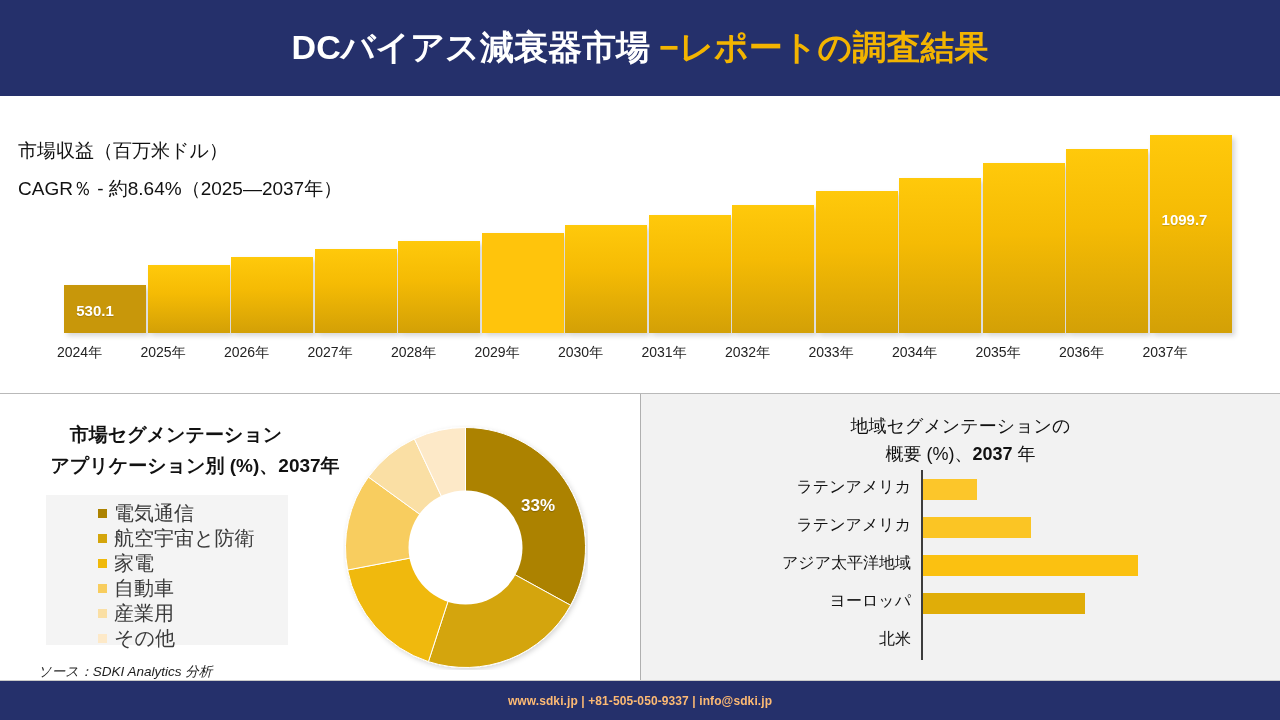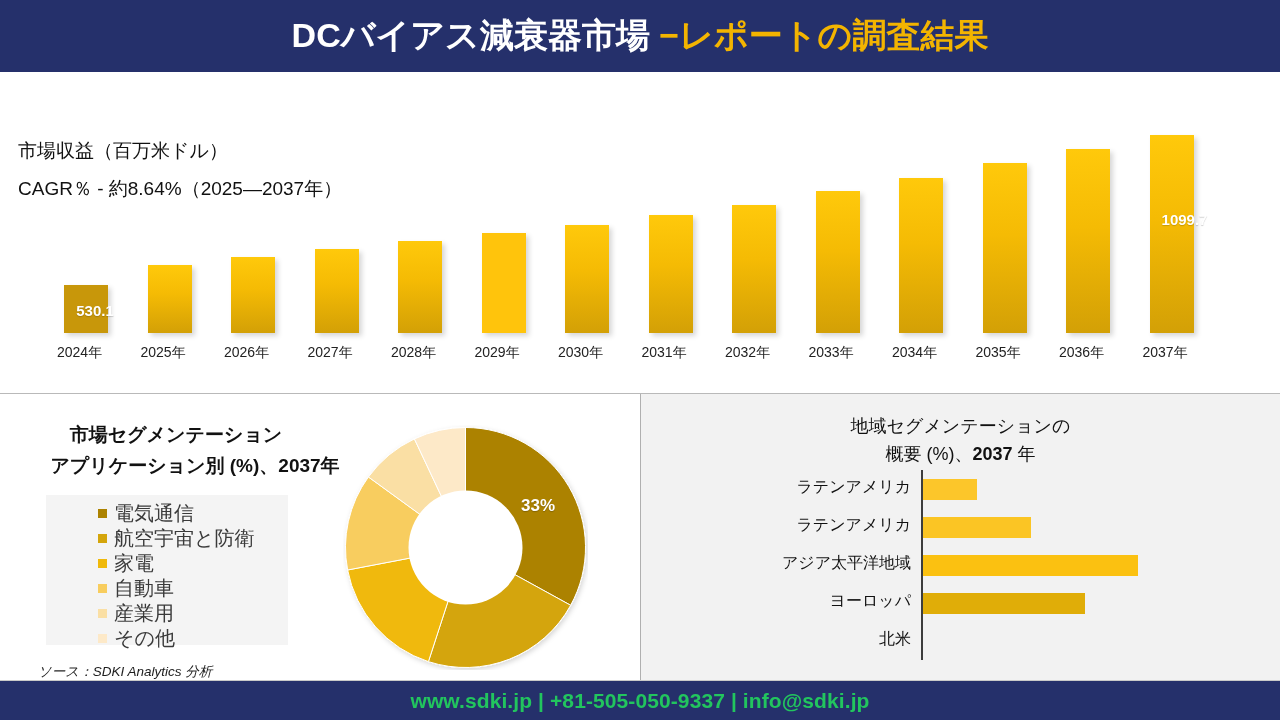--- a/index.html
+++ b/index.html
@@ -6,21 +6,21 @@
   html, body {
     width: 1280px; height: 720px;
     background: #ffffff;
     font-family: "Liberation Sans", "DejaVu Sans", sans-serif;
     overflow: hidden;
   }
   #page { position: relative; width: 1280px; height: 720px; background:#fff; }
 
   
   .header {
-    position: absolute; left: 0; top: 0; width: 1280px; height: 72px;
+    position: absolute; left: 0; top: 0; width: 1280px; height: 96px;
     background: #25306b;
     display: flex; align-items: center; justify-content: center;
   }
   .header-title {
     font-size: 34px; font-weight: bold; letter-spacing: 0px; white-space: nowrap;
   }
   .ht-white { color: #ffffff; }
   .ht-gold  { color: #f3b400; }
 
   
@@ -37,21 +37,21 @@
     font-size: 19px; color: #111; font-weight: 500; white-space: nowrap;
   }
 
   .bars-area {
     position: absolute; left: 0; top: 0; width: 1280px; height: 289px;
   }
   .bar-col {
     position: absolute; bottom: 60px; width: 62px;
   }
   .bar-shape {
-    position: relative; width: 44px;
+    position: relative; width: 82px;
     background: linear-gradient(to bottom, #ffc90b 0%, #f5bb04 42%, #d3a006 100%);
     box-shadow: 3px 3px 5px rgba(0,0,0,0.16);
   }
   .bar-shape.flat-dark {
     background: #c8970a;
     box-shadow: 3px 3px 5px rgba(0,0,0,0.16);
   }
   .bar-shape.flat-bright {
     background: #ffc40c;
     box-shadow: 3px 3px 5px rgba(0,0,0,0.16);
@@ -156,21 +156,21 @@
     font-size: 15px; font-weight: bold; color: #ffffff;
     text-shadow: 0 1px 1px rgba(0,0,0,0.2);
   }
 
   
   .footer {
     position: absolute; left: 0; top: 681px; width: 1280px; height: 39px;
     background: #25306b; display: flex; align-items: center; justify-content: center;
   }
   .footer-text {
-    color: #22c55e; font-size: 21px; font-weight: bold; letter-spacing: 0.1px;
+    color: #fdba74; font-size: 12px; font-weight: bold; letter-spacing: 0.1px;
   }
 </style>
 </head>
 <body>
 
 <div id="page">
 
   <div class="header">
     <div class="header-title">
       <span class="ht-white">DCバイアス減衰器市場 </span><span class="ht-gold">−レポートの調査結果</span>

